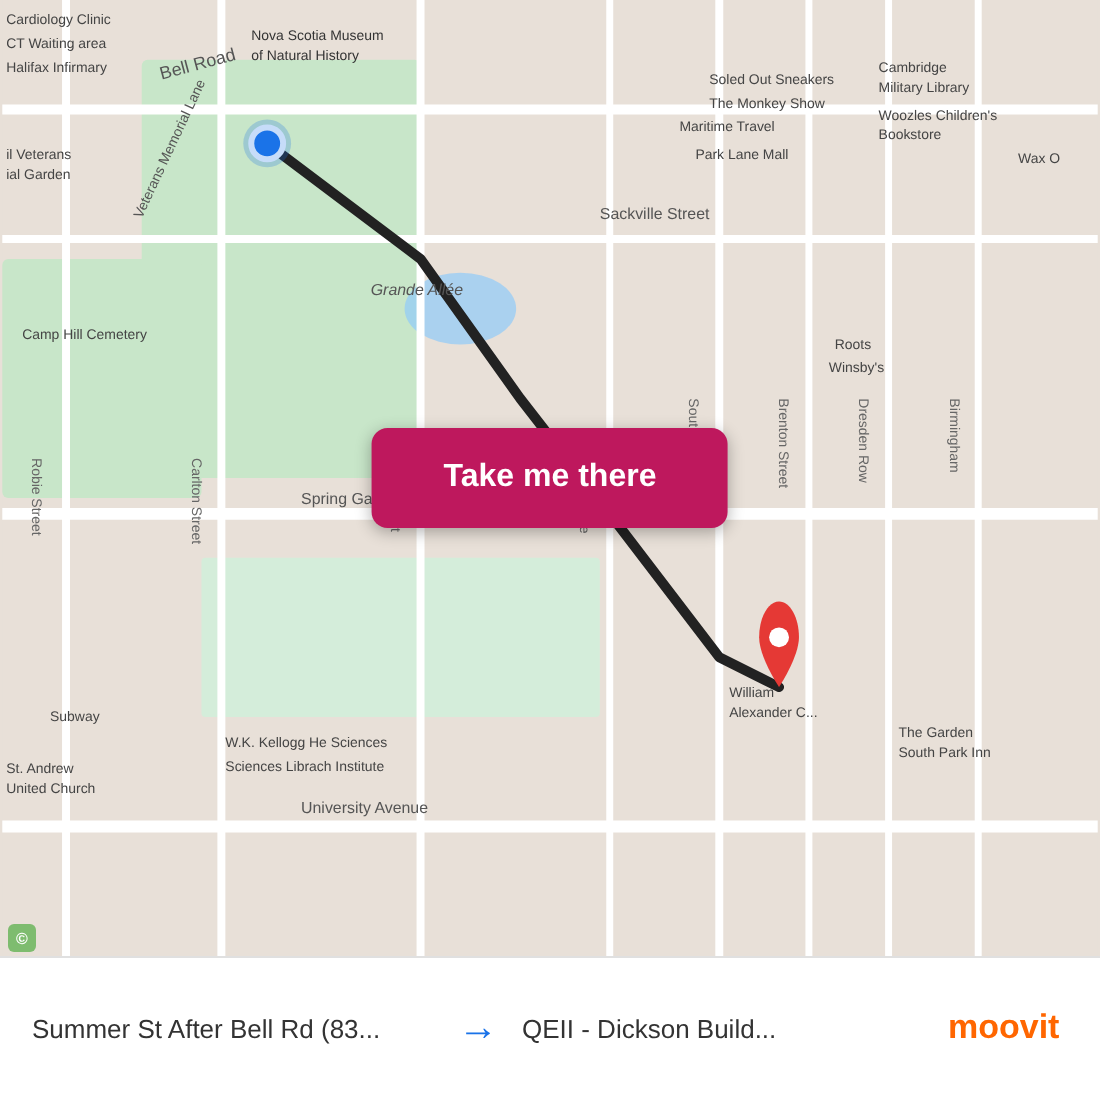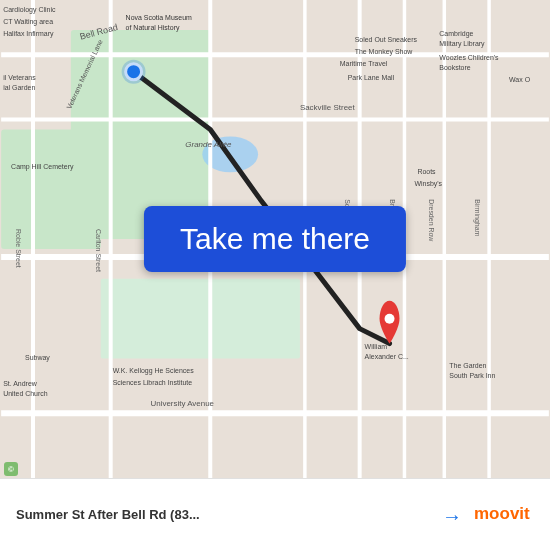--- a/index.html
+++ b/index.html
@@ -32,27 +32,27 @@
       top: 0; left: 0;
       width: 100%; height: 100%;
     }
 
     
     #take-me-there-btn {
       position: absolute;
       left: 50%;
       top: 50%;
       transform: translate(-50%, -50%);
-      background: #1d4ed8;
+      background: #be185d;
       color: #fff;
       border: none;
       border-radius: 8px;
       padding: 16px 36px;
-      font-size: 30px;
-      font-weight: 400;
+      font-size: 16px;
+      font-weight: 700;
       cursor: pointer;
       white-space: nowrap;
       box-shadow: 0 2px 8px rgba(0,0,0,0.3);
       z-index: 10;
     }
 
     
     #footer {
       height: 72px;
       background: #fff;
@@ -64,21 +64,21 @@
     }
 
     .footer-section {
       flex: 1;
       overflow: hidden;
     }
 
     .footer-label {
       font-size: 13px;
       color: #333;
-      font-weight: 700;
+      font-weight: 400;
       white-space: nowrap;
       overflow: hidden;
       text-overflow: ellipsis;
     }
 
     .footer-arrow {
       font-size: 20px;
       color: #1a73e8;
       flex-shrink: 0;
     }
@@ -231,20 +231,23 @@
       <span class="osm-logo">©</span>
     </div>
 
   </div>
 
   <div id="footer">
     <div class="footer-section">
       <div class="footer-label">Summer St After Bell Rd (83...</div>
     </div>
     <div class="footer-arrow">→</div>
+    <div class="footer-section">
+      <div class="footer-label">QEII - Dickson Build...</div>
+    </div>
     <div class="moovit-logo">
       <svg width="60" height="22" viewBox="0 0 60 22" xmlns="http://www.w3.org/2000/svg">
         <text x="0" y="18" font-size="17" font-weight="bold" fill="#ff6600" font-family="Arial">moovit</text>
       </svg>
     </div>
   </div>
 
 </div>
 
 </body></html>

